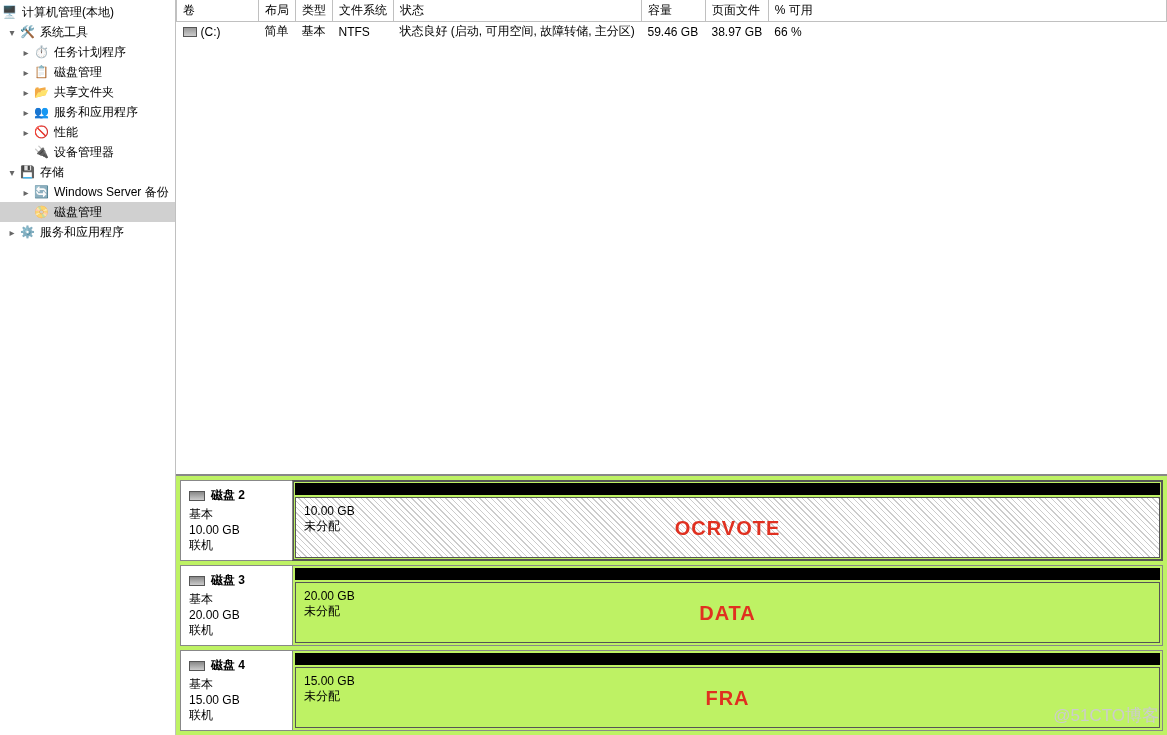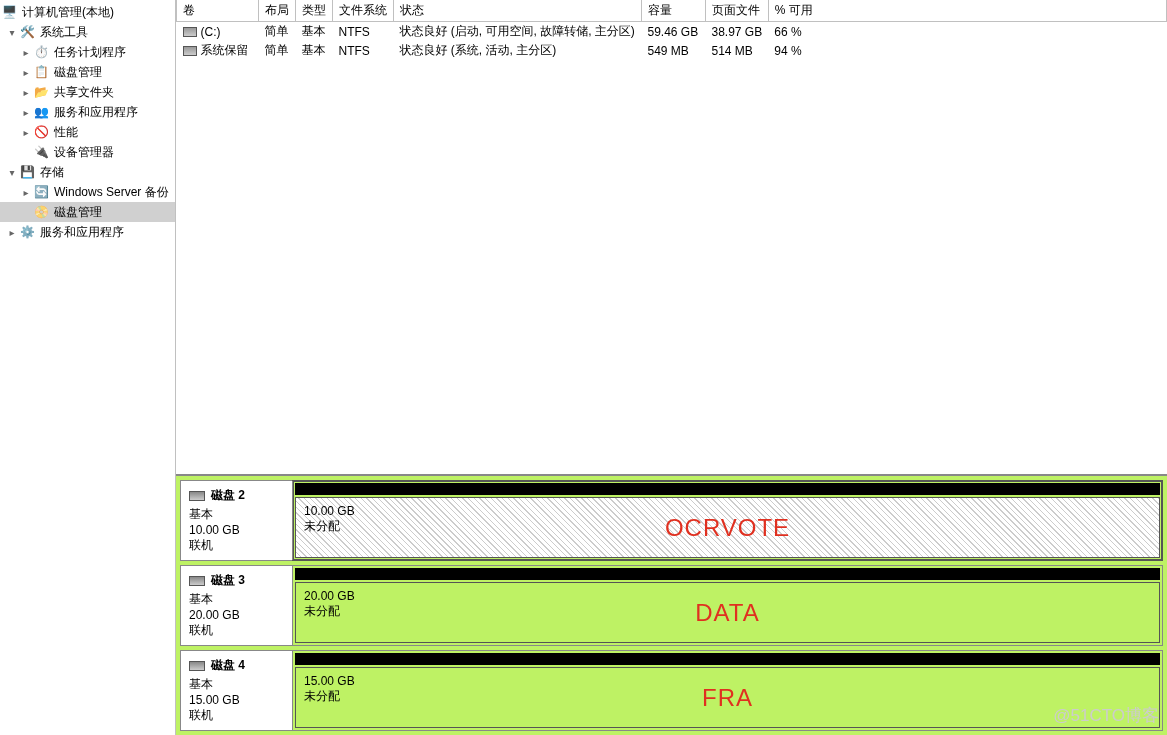--- a/index.html
+++ b/index.html
@@ -21,21 +21,21 @@
 .vol-icon { width: 14px; height: 10px; display: inline-block; border: 1px solid #555; background: linear-gradient(#999,#ccc); margin-right: 4px; vertical-align: middle; }
 .disks-pane { background: #bef264; padding: 0; }
 .disk-block { display: flex; margin: 4px; border: 1px solid #888; }
 .disk-info { width: 112px; padding: 6px 6px 6px 8px; border-right: 1px solid #888; background: #fff; position: relative; }
 .disk-info .disk-title { font-weight: bold; margin-bottom: 2px; display: flex; align-items: center; }
 .disk-info .disk-icon { width: 16px; height: 10px; border: 1px solid #555; background: linear-gradient(#888,#ccc); margin-right: 6px; }
 .disk-part-area { flex: 1; display: flex; flex-direction: column; }
 .black-bar { height: 12px; background: #000; margin: 2px; }
 .part-box { flex: 1; border: 1px solid #555; margin: 0 2px 2px 2px; padding: 6px 8px; position: relative; min-height: 48px; }
 .part-box.hatch { background: repeating-linear-gradient(45deg, #fff 0, #fff 3px, #ccc 3px, #ccc 4px); }
-.annotation { position: absolute; font-size: 24px; color: #e03020; font-weight: 400; left: 50%; top: 50%; transform: translate(-50%,-50%); letter-spacing: 1px; }
+.annotation { position: absolute; font-size: 20px; color: #e03020; font-weight: 700; left: 50%; top: 50%; transform: translate(-50%,-50%); letter-spacing: 1px; }
 .disk-block.sel .disk-part-area { outline: 2px solid #555; outline-offset: -1px; }
 .watermark { position: absolute; right: 8px; bottom: 8px; color: #ccc; font-size: 17px; }
 </style>
 </head>
 <body>
 
 <div class="container">
   <div class="sidebar">
     <div class="tree-item root">
       <span class="tree-icon">🖥️</span>
@@ -117,30 +117,20 @@
             <tr>
               <td><span class="vol-icon"></span>(C:)</td>
               <td>简单</td>
               <td>基本</td>
               <td>NTFS</td>
               <td>状态良好 (启动, 可用空间, 故障转储, 主分区)</td>
               <td>59.46 GB</td>
               <td>38.97 GB</td>
               <td>66 %</td>
             </tr>
-            <tr>
-              <td><span class="vol-icon"></span>系统保留</td>
-              <td>简单</td>
-              <td>基本</td>
-              <td>NTFS</td>
-              <td>状态良好 (系统, 活动, 主分区)</td>
-              <td>549 MB</td>
-              <td>514 MB</td>
-              <td>94 %</td>
-            </tr>
           </tbody>
       </table>
     </div>
 
     <div class="disks-pane" id="disks-pane">
         <div class="disk-block sel">
           <div class="disk-info">
             <div class="disk-title">
               <span class="disk-icon"></span>
               <span>磁盘 2</span>

